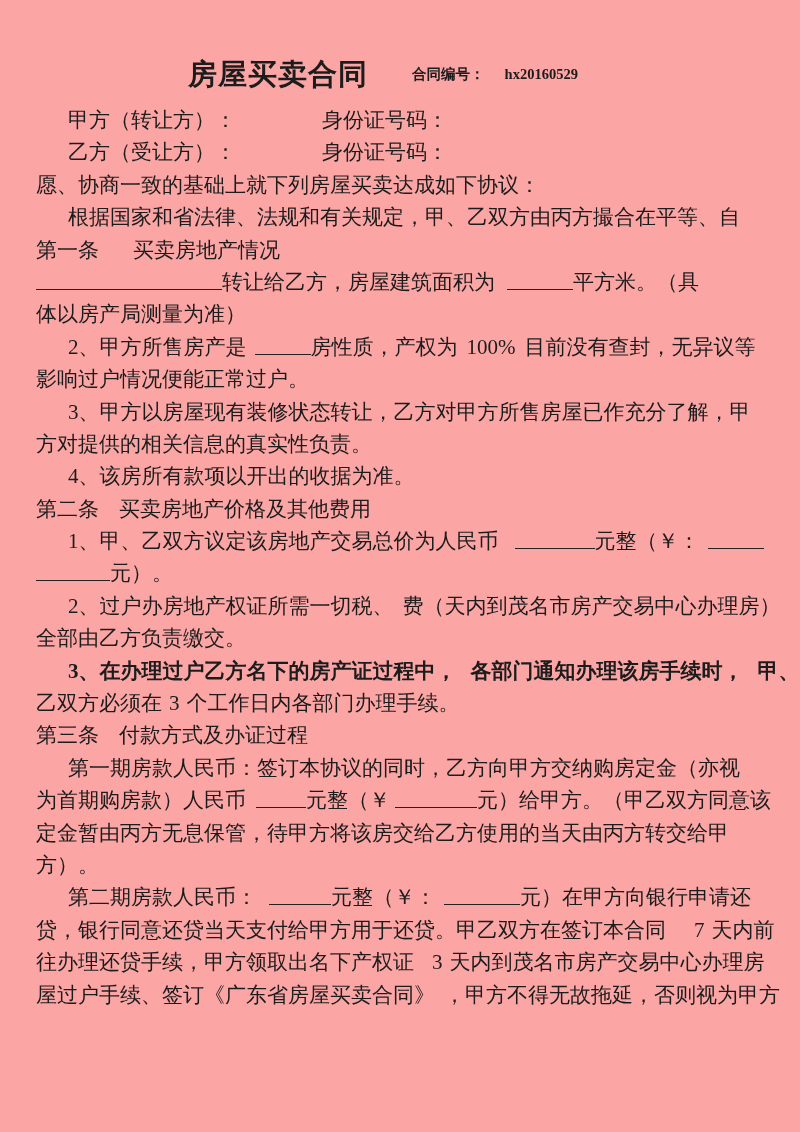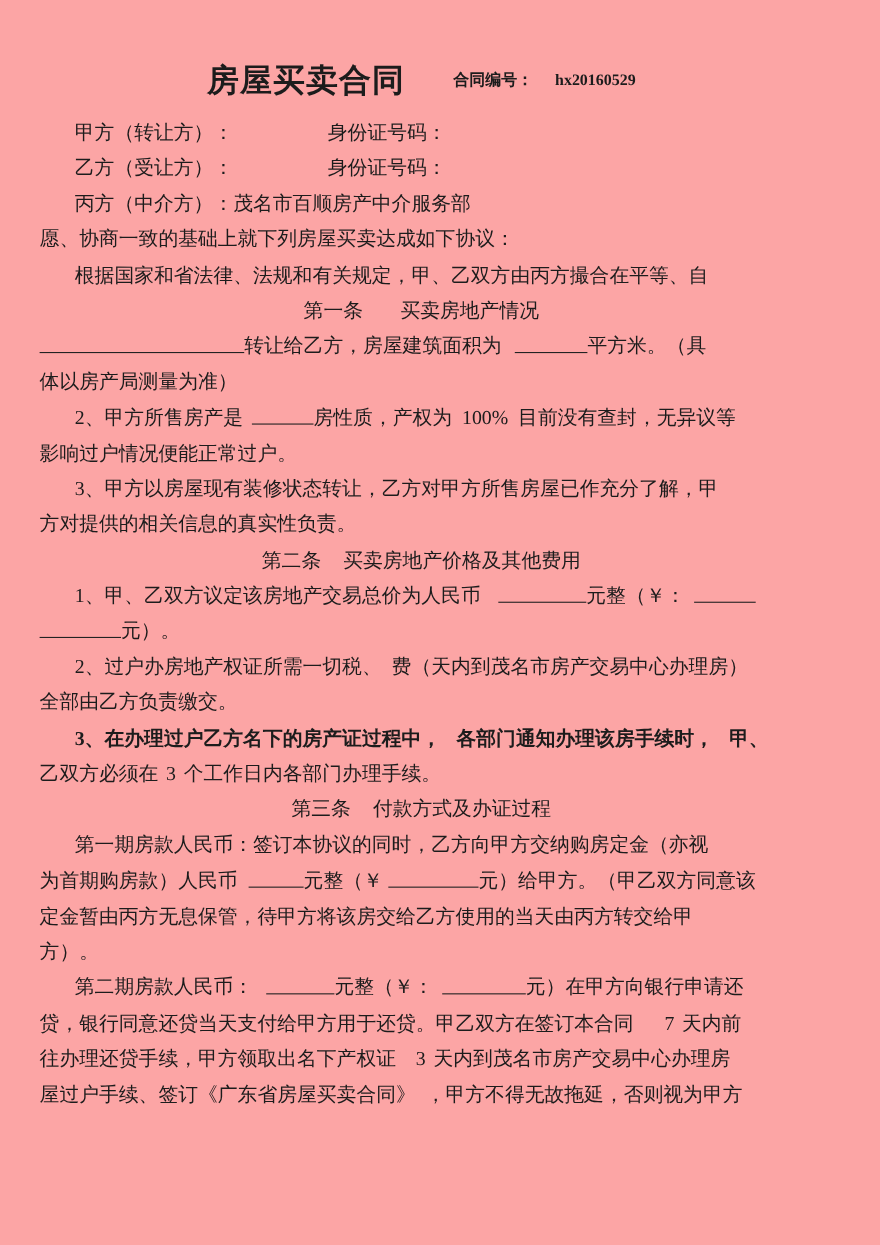--- a/index.html
+++ b/index.html
@@ -32,25 +32,25 @@
     vertical-align: middle;
   }
   .contract-no-label, .contract-no {
     font-size: 14.5px;
     font-weight: bold;
     vertical-align: middle;
   }
   .line {
     height: 32.4px;
     line-height: 32.4px;
-    font-size: 18px;
+    font-size: 21px;
     white-space: nowrap;
   }
   .line.center {
-    text-align: center;
+    text-align: left;
   }
   .u {
     display: inline-block;
     height: 14px;
     border-bottom: 1.3px solid #222222;
     position: relative;
     top: 1px;
   }
   .sp {
     display: inline-block;
@@ -64,30 +64,30 @@
   <div class="title-line">
     <span class="doc-title">房屋买卖合同</span>
     <span class="sp" style="width:36px"></span>
     <span class="contract-no-label">合同编号：</span>
     <span class="sp" style="width:12px"></span>
     <span class="contract-no">hx20160529</span>
   </div>
   <div id="body-lines">
       <div class="line" style="padding-left: 32px;"><span>甲方（转让方）：</span><span class="sp" style="width: 86px;"></span><span>身份证号码：</span></div>
       <div class="line" style="padding-left: 32px;"><span>乙方（受让方）：</span><span class="sp" style="width: 86px;"></span><span>身份证号码：</span></div>
-      <div class="line" style="padding-left: 32px;"><span>丙方（中介方）：茂名市百顺房产中介服务部</span></div>
       <div class="line"><span>愿、协商一致的基础上就下列房屋买卖达成如下协议：</span></div>
       <div class="line" style="padding-left: 32px;"><span>根据国家和省法律、法规和有关规定，甲、乙双方由丙方撮合在平等、自</span></div>
       <div class="line center"><span>第一条</span><span class="sp" style="width: 34px;"></span><span>买卖房地产情况</span></div>
       <div class="line"><span class="u" style="width: 186px;"></span><span>转让给乙方，房屋建筑面积为</span><span class="sp" style="width: 12px;"></span><span class="u" style="width: 66px;"></span><span>平方米。（具</span></div>
       <div class="line"><span>体以房产局测量为准）</span></div>
       <div class="line" style="padding-left: 32px; font-family: Liberation Serif, serif;"><span>2、甲方所售房产是</span><span class="sp" style="width: 8px;"></span><span class="u" style="width: 56px;"></span><span>房性质，产权为</span><span class="sp" style="width: 9px;"></span><span>100%</span><span class="sp" style="width: 9px;"></span><span>目前没有查封，无异议等</span></div>
       <div class="line"><span>影响过户情况便能正常过户。</span></div>
       <div class="line" style="padding-left: 32px;"><span>3、甲方以房屋现有装修状态转让，乙方对甲方所售房屋已作充分了解，甲</span></div>
       <div class="line"><span>方对提供的相关信息的真实性负责。</span></div>
+      <div class="line" style="padding-left: 32px;"><span>4、该房所有款项以开出的收据为准。</span></div>
       <div class="line center"><span>第二条</span><span class="sp" style="width: 20px;"></span><span>买卖房地产价格及其他费用</span></div>
       <div class="line" style="padding-left: 32px;"><span>1、甲、乙双方议定该房地产交易总价为人民币</span><span class="sp" style="width: 16px;"></span><span class="u" style="width: 80px;"></span><span>元整（￥：</span><span class="sp" style="width: 8px;"></span><span class="u" style="width: 56px;"></span></div>
       <div class="line"><span class="u" style="width: 74px;"></span><span>元）。</span></div>
       <div class="line" style="padding-left: 32px;"><span>2、过户办房地产权证所需一切税、</span><span class="sp" style="width: 9px;"></span><span>费（天内到茂名市房产交易中心办理房）</span></div>
       <div class="line"><span>全部由乙方负责缴交。</span></div>
       <div class="line" style="padding-left: 32px; font-weight: bold;"><span>3、在办理过户乙方名下的房产证过程中，</span><span class="sp" style="width: 14px;"></span><span>各部门通知办理该房手续时，</span><span class="sp" style="width: 14px;"></span><span>甲、</span></div>
       <div class="line"><span>乙双方必须在</span><span class="sp" style="width: 7px;"></span><span>3</span><span class="sp" style="width: 7px;"></span><span>个工作日内各部门办理手续。</span></div>
       <div class="line center"><span>第三条</span><span class="sp" style="width: 20px;"></span><span>付款方式及办证过程</span></div>
       <div class="line" style="padding-left: 32px;"><span>第一期房款人民币：签订本协议的同时，乙方向甲方交纳购房定金（亦视</span></div>
       <div class="line"><span>为首期购房款）人民币</span><span class="sp" style="width: 10px;"></span><span class="u" style="width: 50px;"></span><span>元整（￥</span><span class="sp" style="width: 5px;"></span><span class="u" style="width: 82px;"></span><span>元）给甲方。（甲乙双方同意该</span></div>

